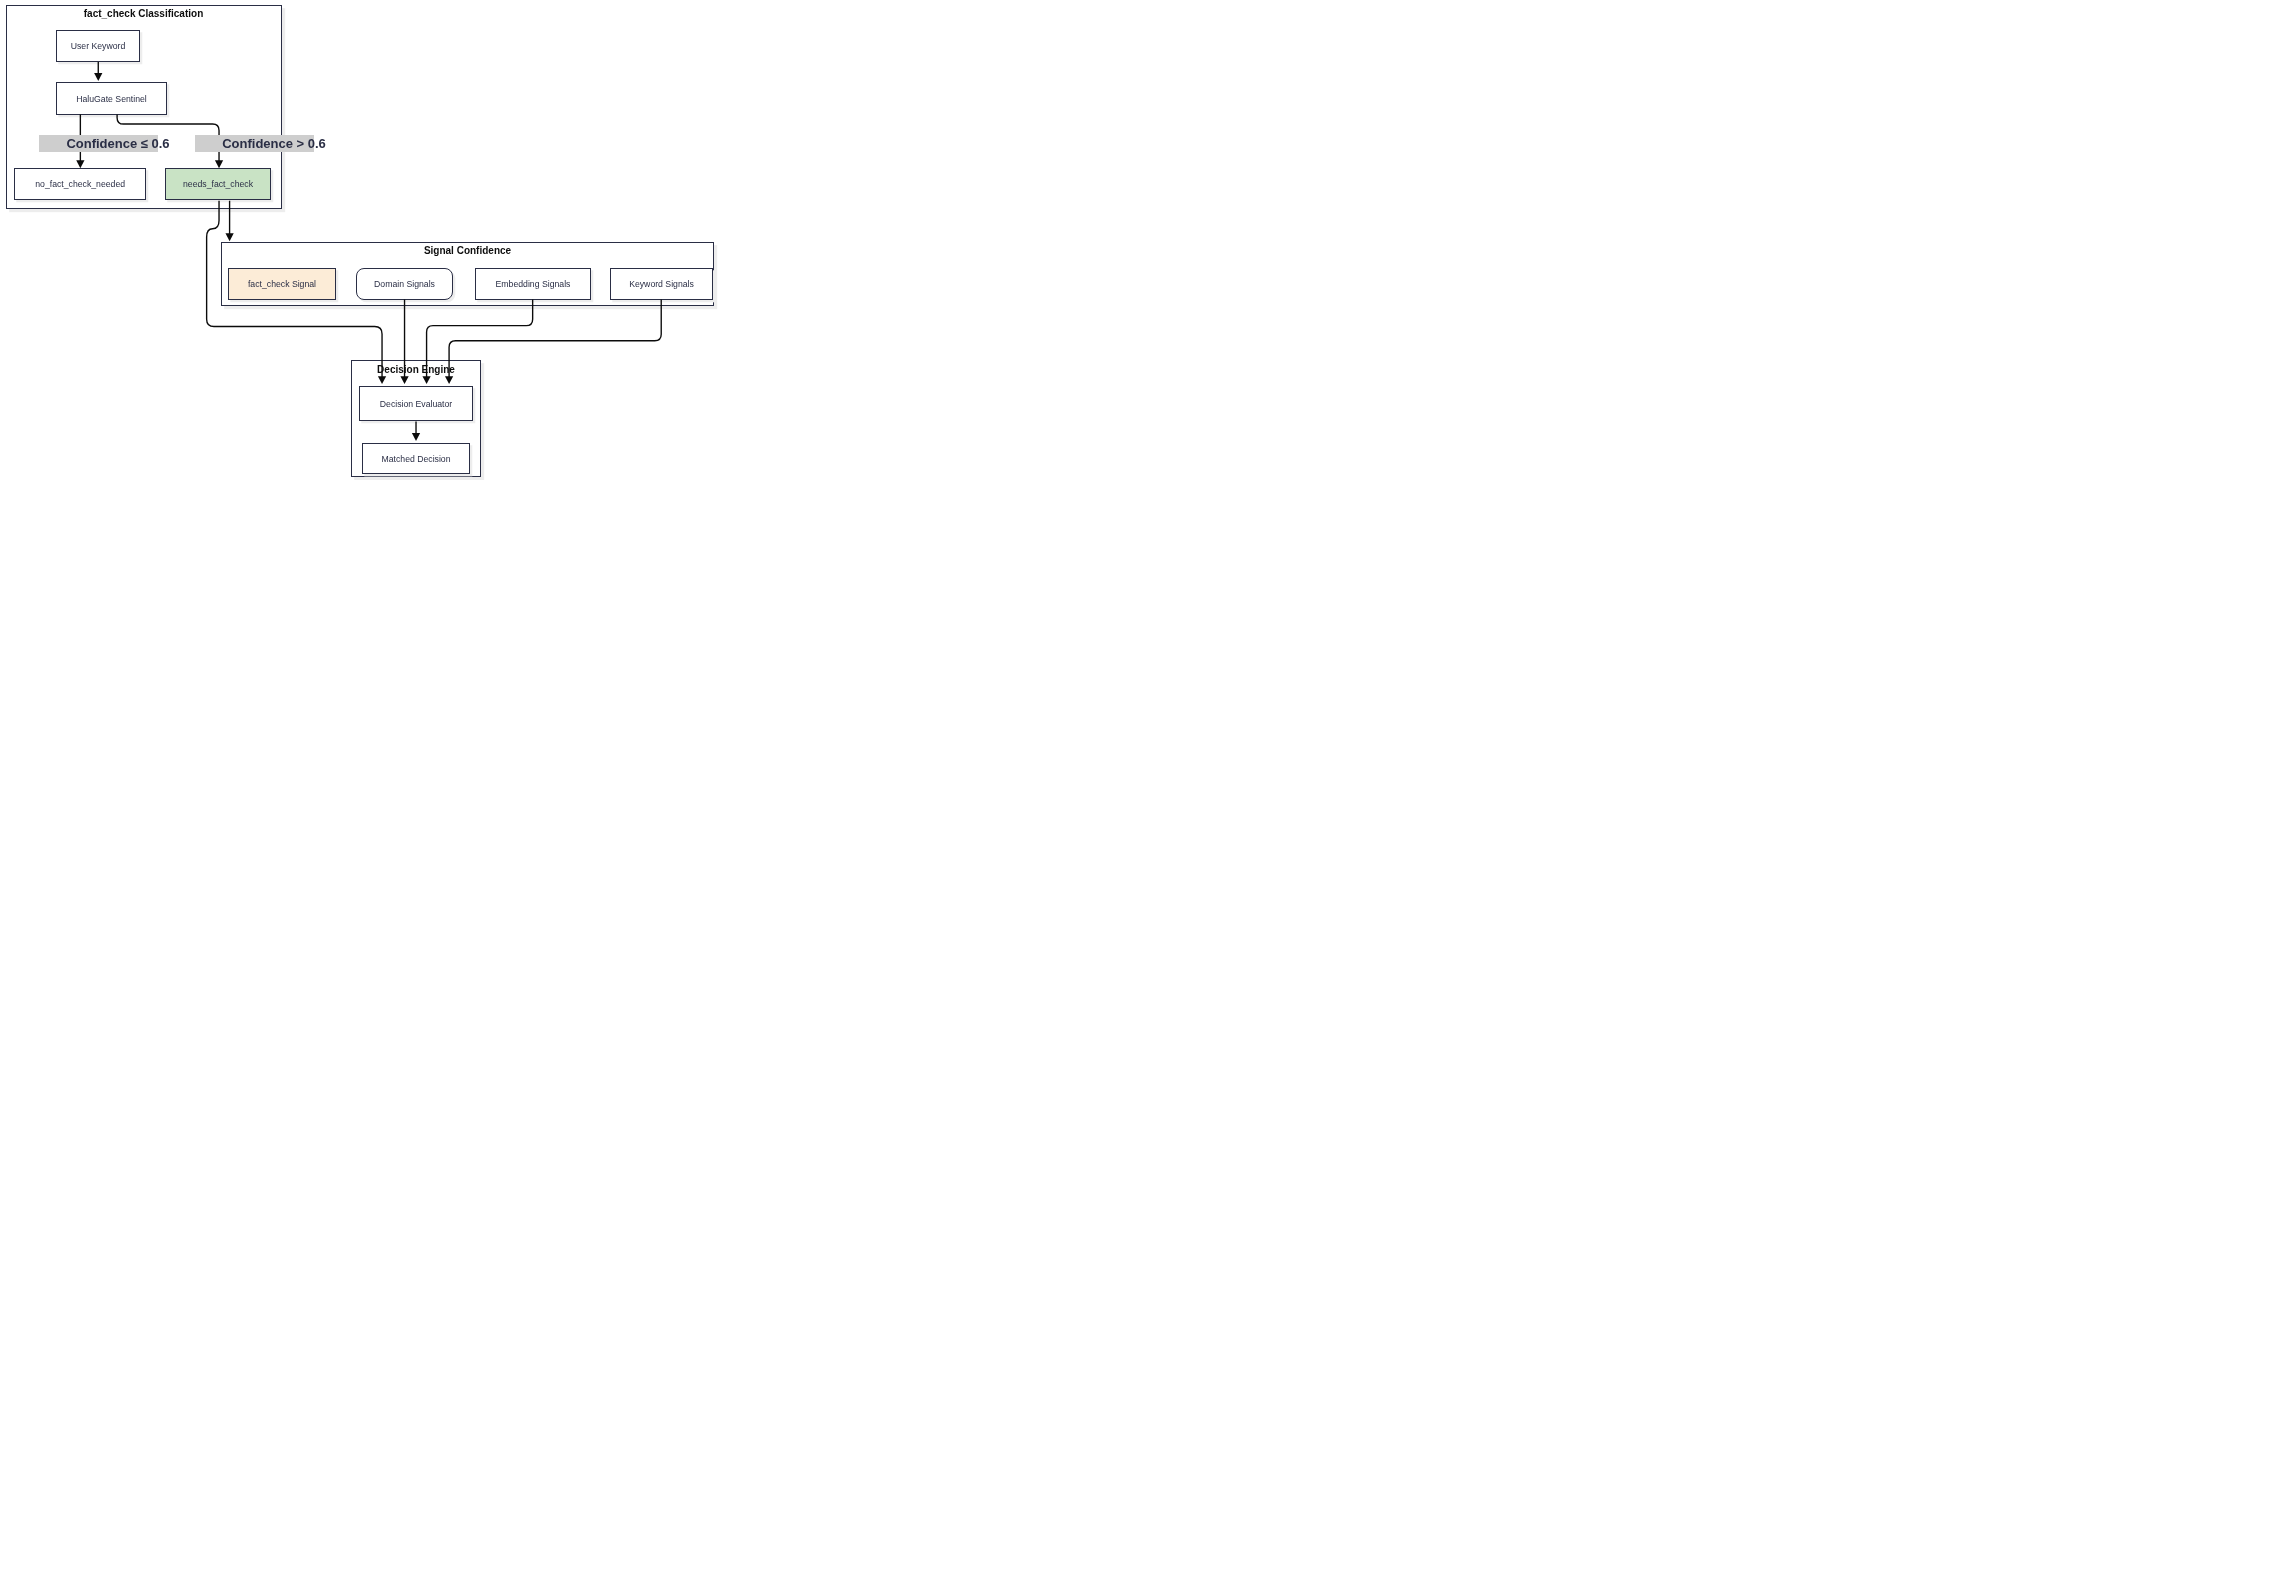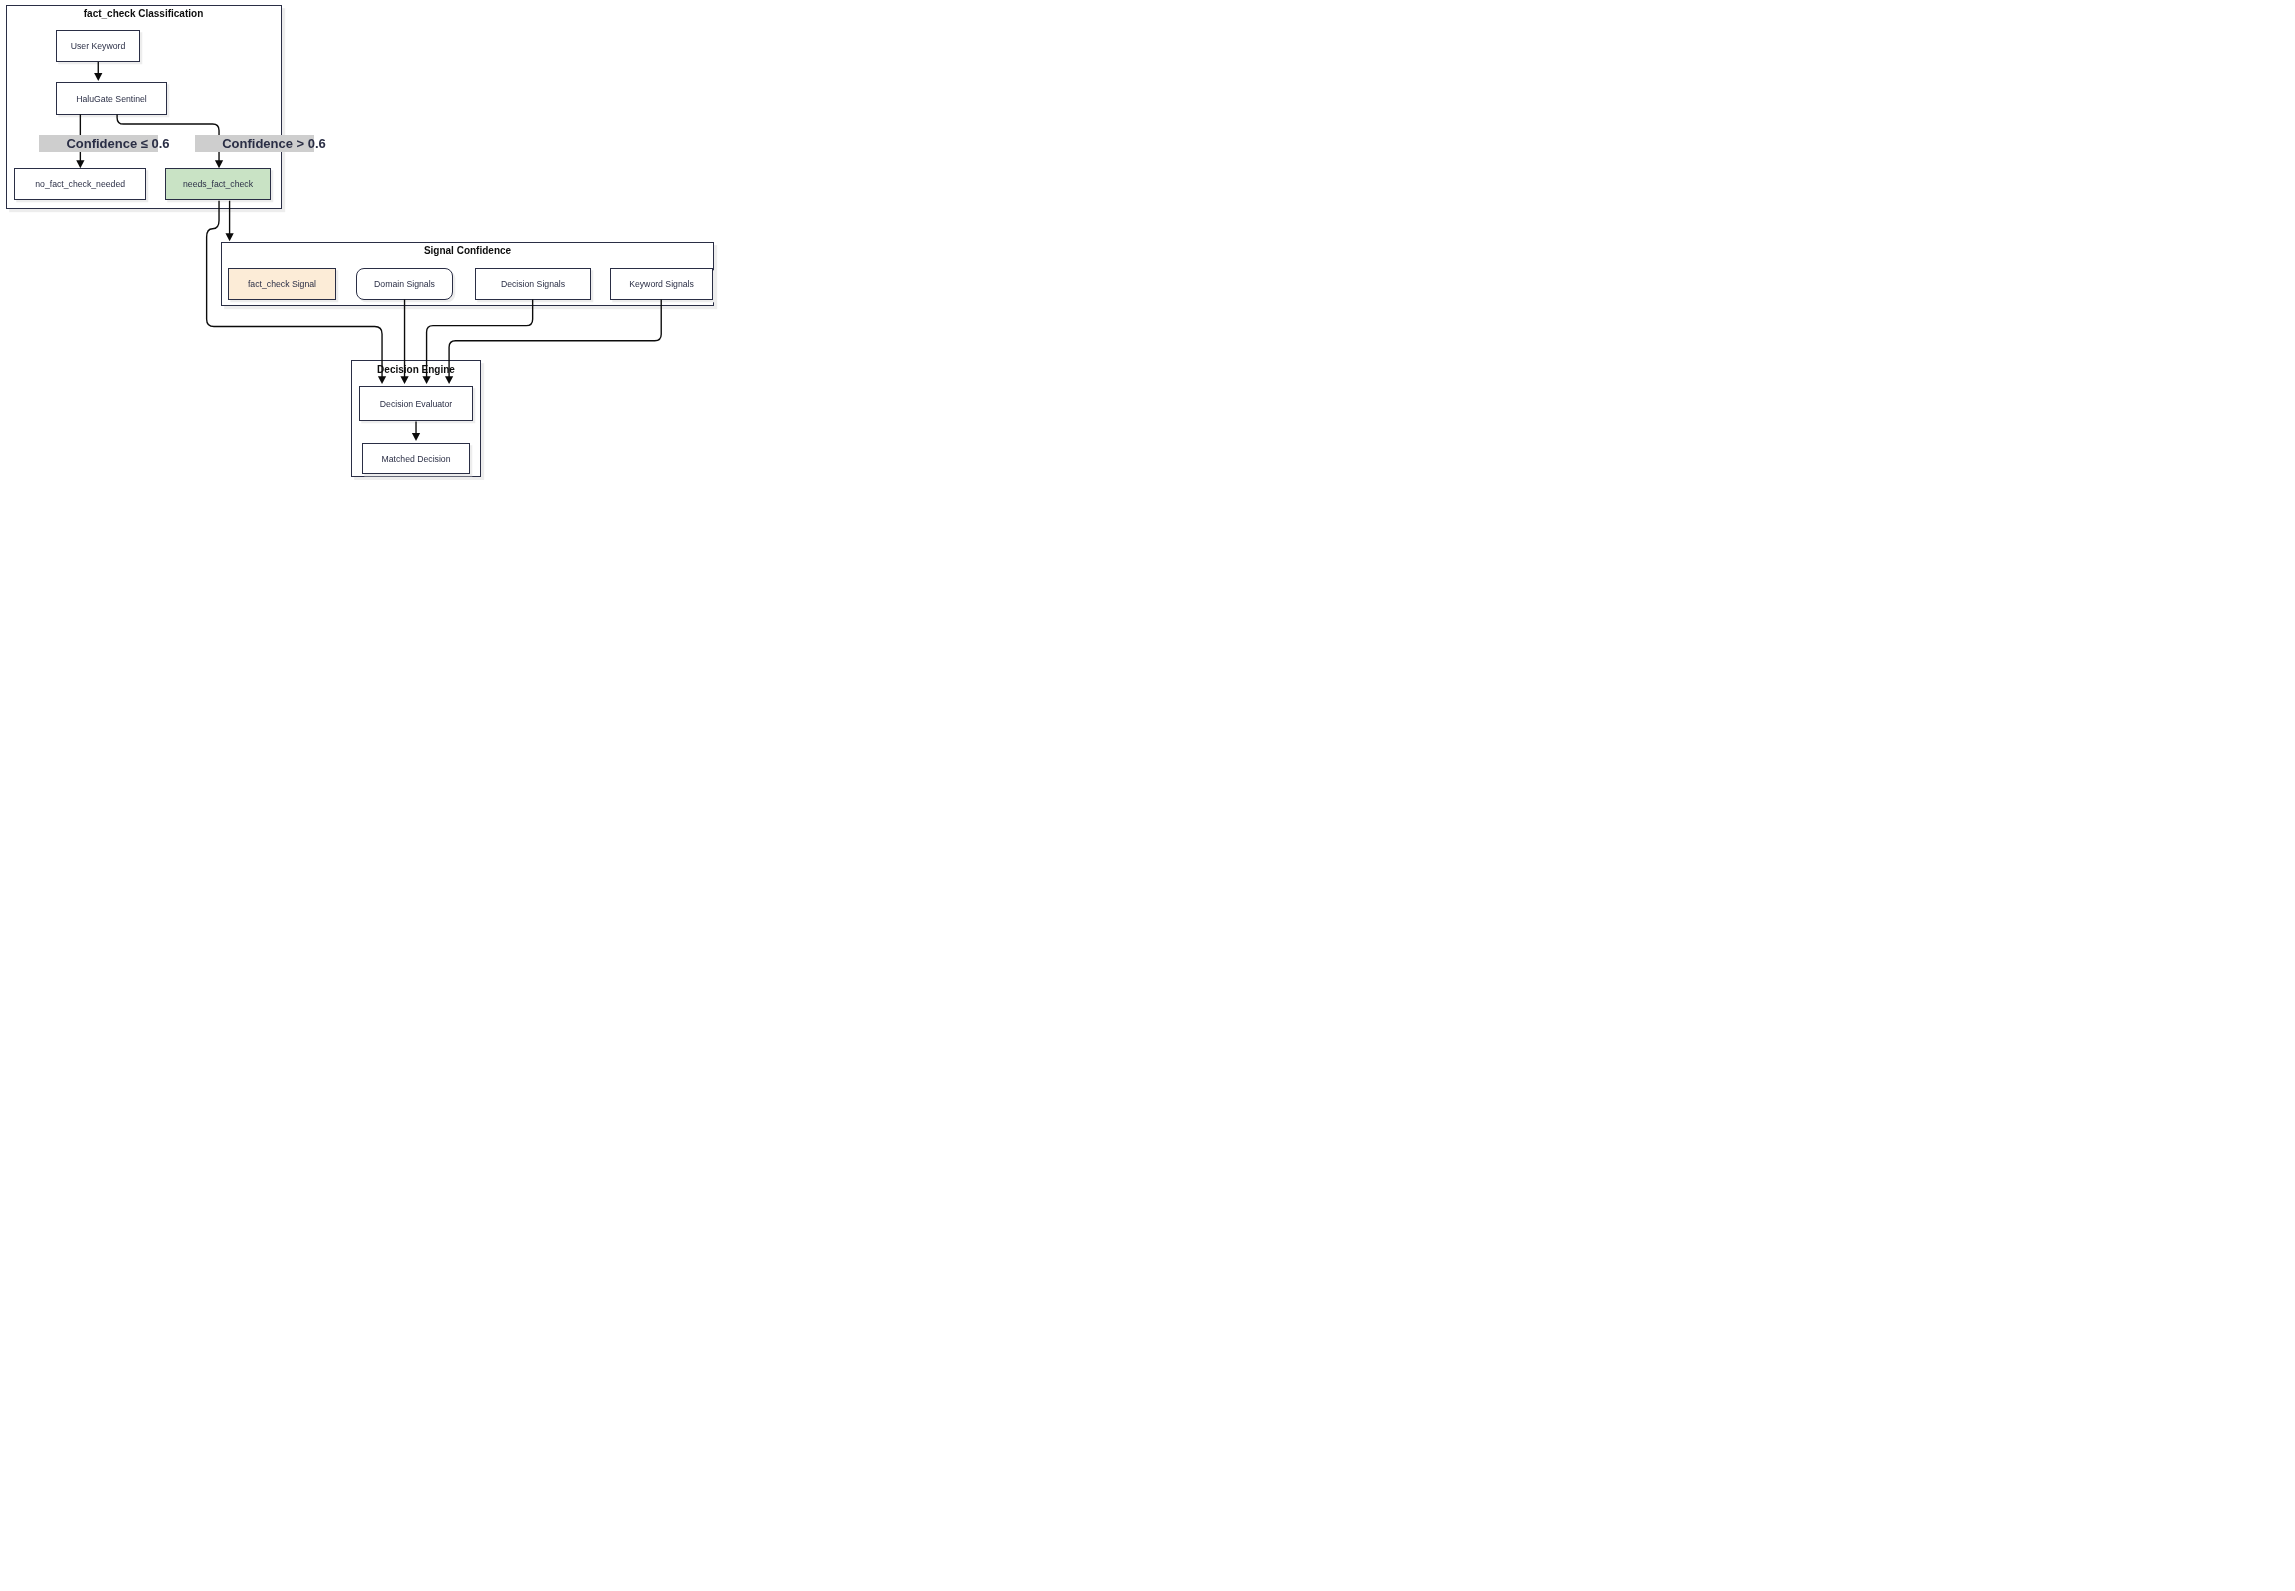--- a/index.html
+++ b/index.html
@@ -90,21 +90,21 @@
   <div class="cluster" style="left:351px;top:360px;width:130px;height:117px;"></div>
   <div class="cluster-title" style="top:364px;left:351px;right:auto;width:130px;">Decision Engine</div>
 
   <div class="node" style="left:56px;top:30px;width:84px;height:32px;">User Keyword</div>
   <div class="node" style="left:56px;top:82px;width:111px;height:33px;">HaluGate Sentinel</div>
   <div class="node" style="left:14.2px;top:168px;width:132px;height:32px;">no_fact_check_needed</div>
   <div class="node green emph" style="left:165px;top:168px;width:106px;height:32px;">needs_fact_check</div>
 
   <div class="node peach emph" style="left:228px;top:268px;width:108px;height:32px;">fact_check Signal</div>
   <div class="node" style="left:356px;top:268px;width:97px;height:32px;border-radius:8px;">Domain Signals</div>
-  <div class="node" style="left:475px;top:268px;width:116px;height:32px;">Decision Signals</div>
+  <div class="node" style="left:475px;top:268px;width:116px;height:32px;">Embedding Signals</div>
   <div class="node" style="left:610px;top:268px;width:103px;height:32px;">Keyword Signals</div>
 
   <div class="node" style="left:359px;top:386px;width:114px;height:35px;">Decision Evaluator</div>
   <div class="node" style="left:362px;top:443px;width:108px;height:31px;">Matched Decision</div>
 
   <svg id="edges" width="720" height="480" viewBox="0 0 1568 1045">
 
     <path d="M214,135 V161"></path>
     <polygon points="205,159 223,159 214,176"></polygon>
 

